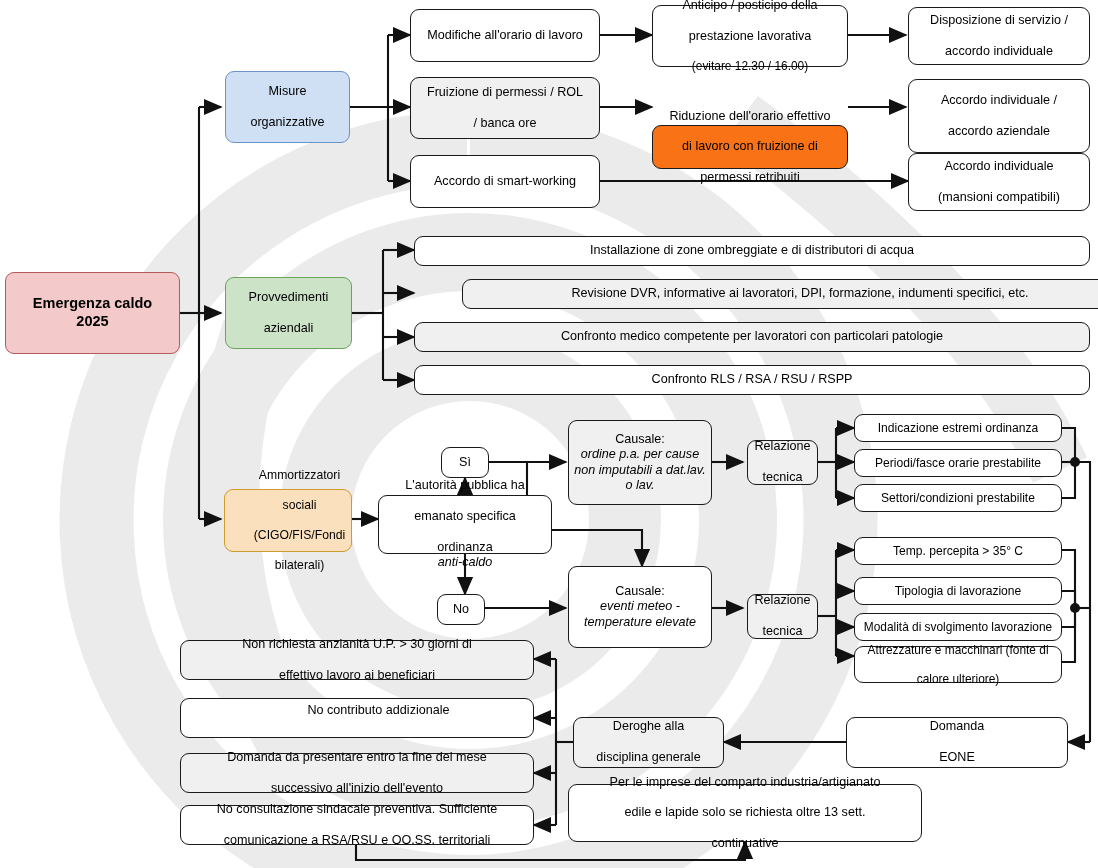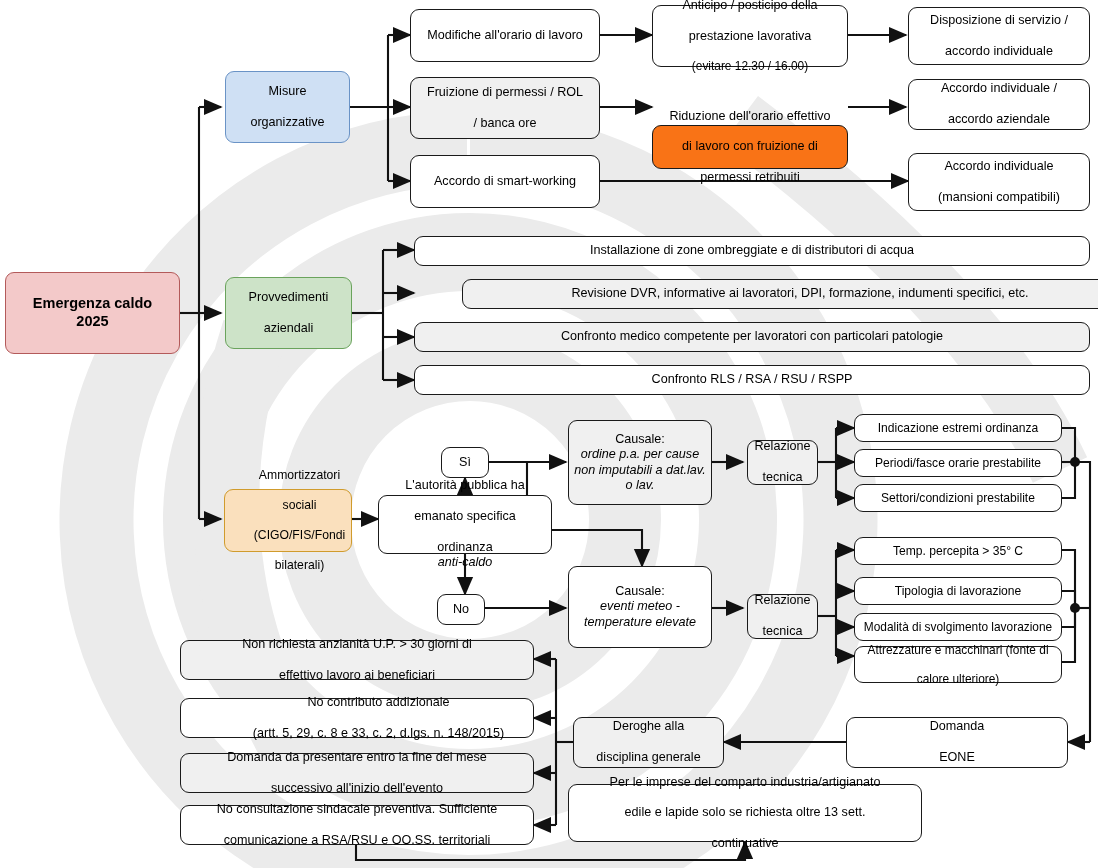--- a/index.html
+++ b/index.html
@@ -190,21 +190,21 @@
     </span>
   </div>
 
   <div class="node" style="left:908px;top:7px;width:182px;height:58px;">
     <span>
       <span>Disposizione di servizio /</span><br>
       <span>accordo individuale</span>
     </span>
   </div>
 
-  <div class="node" style="left:908px;top:79px;width:182px;height:51px;">
+  <div class="node" style="left:908px;top:79px;width:182px;height:74px;">
     <span>
       <span>Accordo individuale /</span><br>
       <span>accordo aziendale</span>
     </span>
   </div>
 
   <div class="node" style="left:908px;top:153px;width:182px;height:58px;">
     <span>
       <span>Accordo individuale</span><br>
       <span>(mansioni compatibili)</span>
@@ -314,21 +314,20 @@
   <div class="node" style="left:180px;top:640px;width:354px;height:40px;background:#f0f0f0;">
     <span>
       <span>Non richiesta anzianità U.P. &gt; 30 giorni di</span><br>
       <span>effettivo lavoro ai beneficiari</span>
     </span>
   </div>
 
   <div class="node" style="left:180px;top:698px;width:354px;height:40px;padding-left:48px;">
     <span>
       <span>No contributo addizionale</span><br>
-      <span>(artt. 5, 29, c. 8 e 33, c. 2, d.lgs. n. 148/2015)</span>
     </span>
   </div>
 
   <div class="node" style="left:180px;top:753px;width:354px;height:40px;background:#f0f0f0;">
     <span>
       <span>Domanda da presentare entro la fine del mese</span><br>
       <span>successivo all'inizio dell'evento</span>
     </span>
   </div>
 

